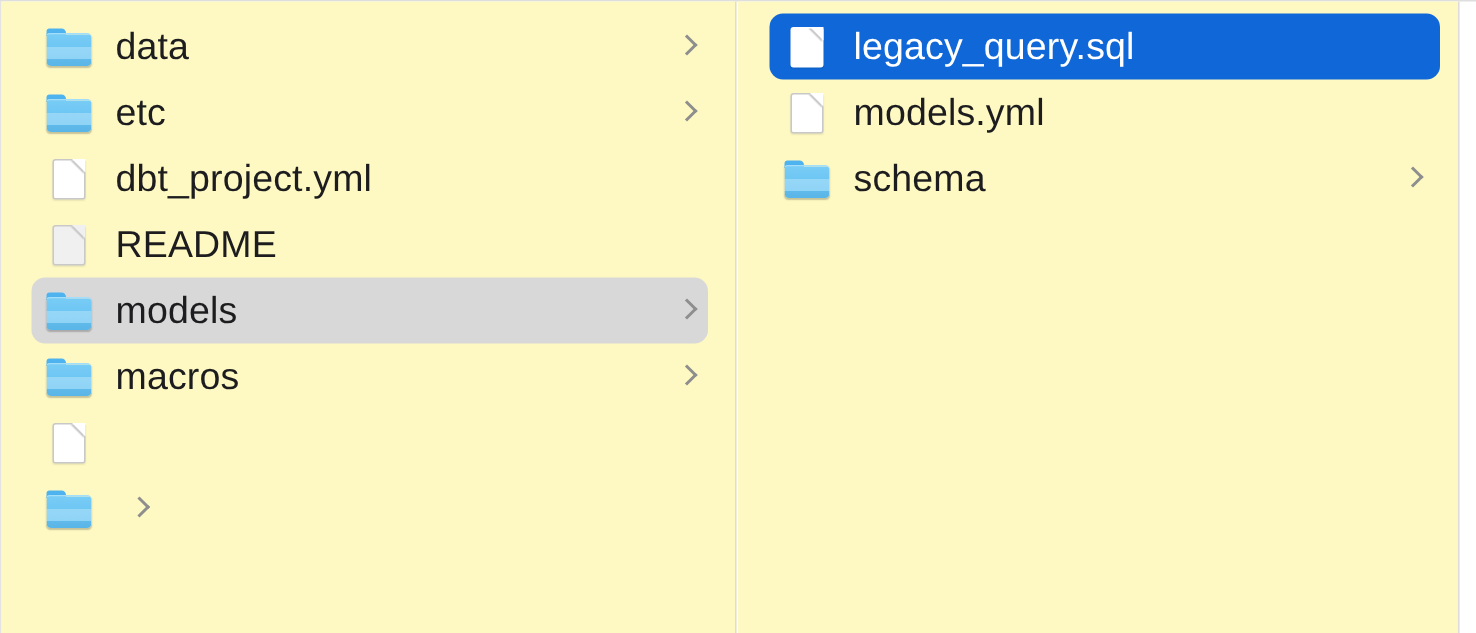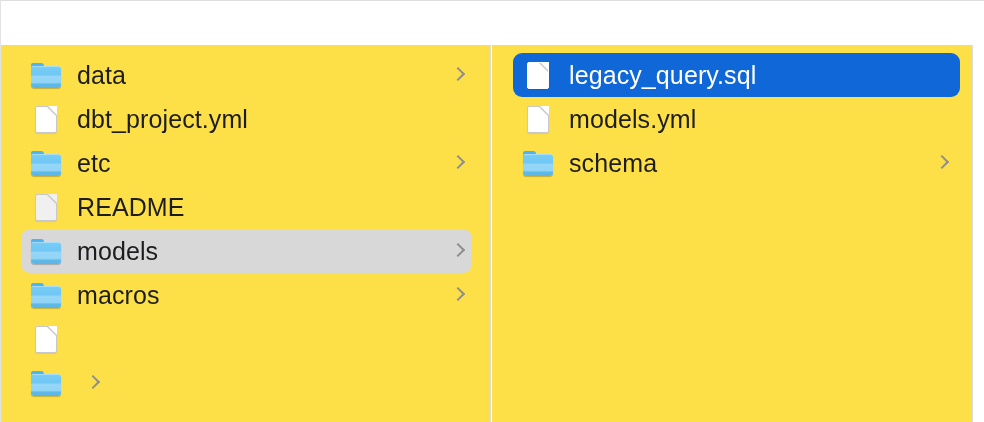--- a/index.html
+++ b/index.html
@@ -22,23 +22,22 @@
     background: #ffffff;
     border-top: 1px solid #dedede;
     border-left: 1px solid #e3e3e3;
   }
 
   
   .column {
     position: absolute;
     top: 0;
     bottom: 0;
-    background: #fde047;
+    background: #fef9c3;
     overflow: hidden;
-    margin-top: 44px;
   }
   .column.left  { left: 0;   width: 490px; border-right: 1px solid #dcdcdc; }
   .column.right { left: 491px; width: 481px; border-right: 1px solid #dcdcdc; }
 
   .rows {
     position: relative;
     padding-top: 8px;
   }
 
   
@@ -150,34 +149,34 @@
     <div class="rows">
         <div class="row">
           <span class="icon folder">
             <span class="tab"></span>
             <span class="body"></span>
           </span>
           <span class="label">data</span>
           <span class="chev"></span>
         </div>
         <div class="row">
+          <span class="icon folder">
+            <span class="tab"></span>
+            <span class="body"></span>
+          </span>
+          <span class="label">etc</span>
+          <span class="chev"></span>
+        </div>
+        <div class="row">
           <span class="icon doc">
             <span class="page"></span>
             <span class="fold"></span>
           </span>
           <span class="label">dbt_project.yml</span>
           <span class="chev hidden"></span>
-        </div>
-        <div class="row">
-          <span class="icon folder">
-            <span class="tab"></span>
-            <span class="body"></span>
-          </span>
-          <span class="label">etc</span>
-          <span class="chev"></span>
         </div>
         <div class="row">
           <span class="icon doc shaded">
             <span class="page"></span>
             <span class="fold"></span>
           </span>
           <span class="label">README</span>
           <span class="chev hidden"></span>
         </div>
         <div class="row sel-inactive">

